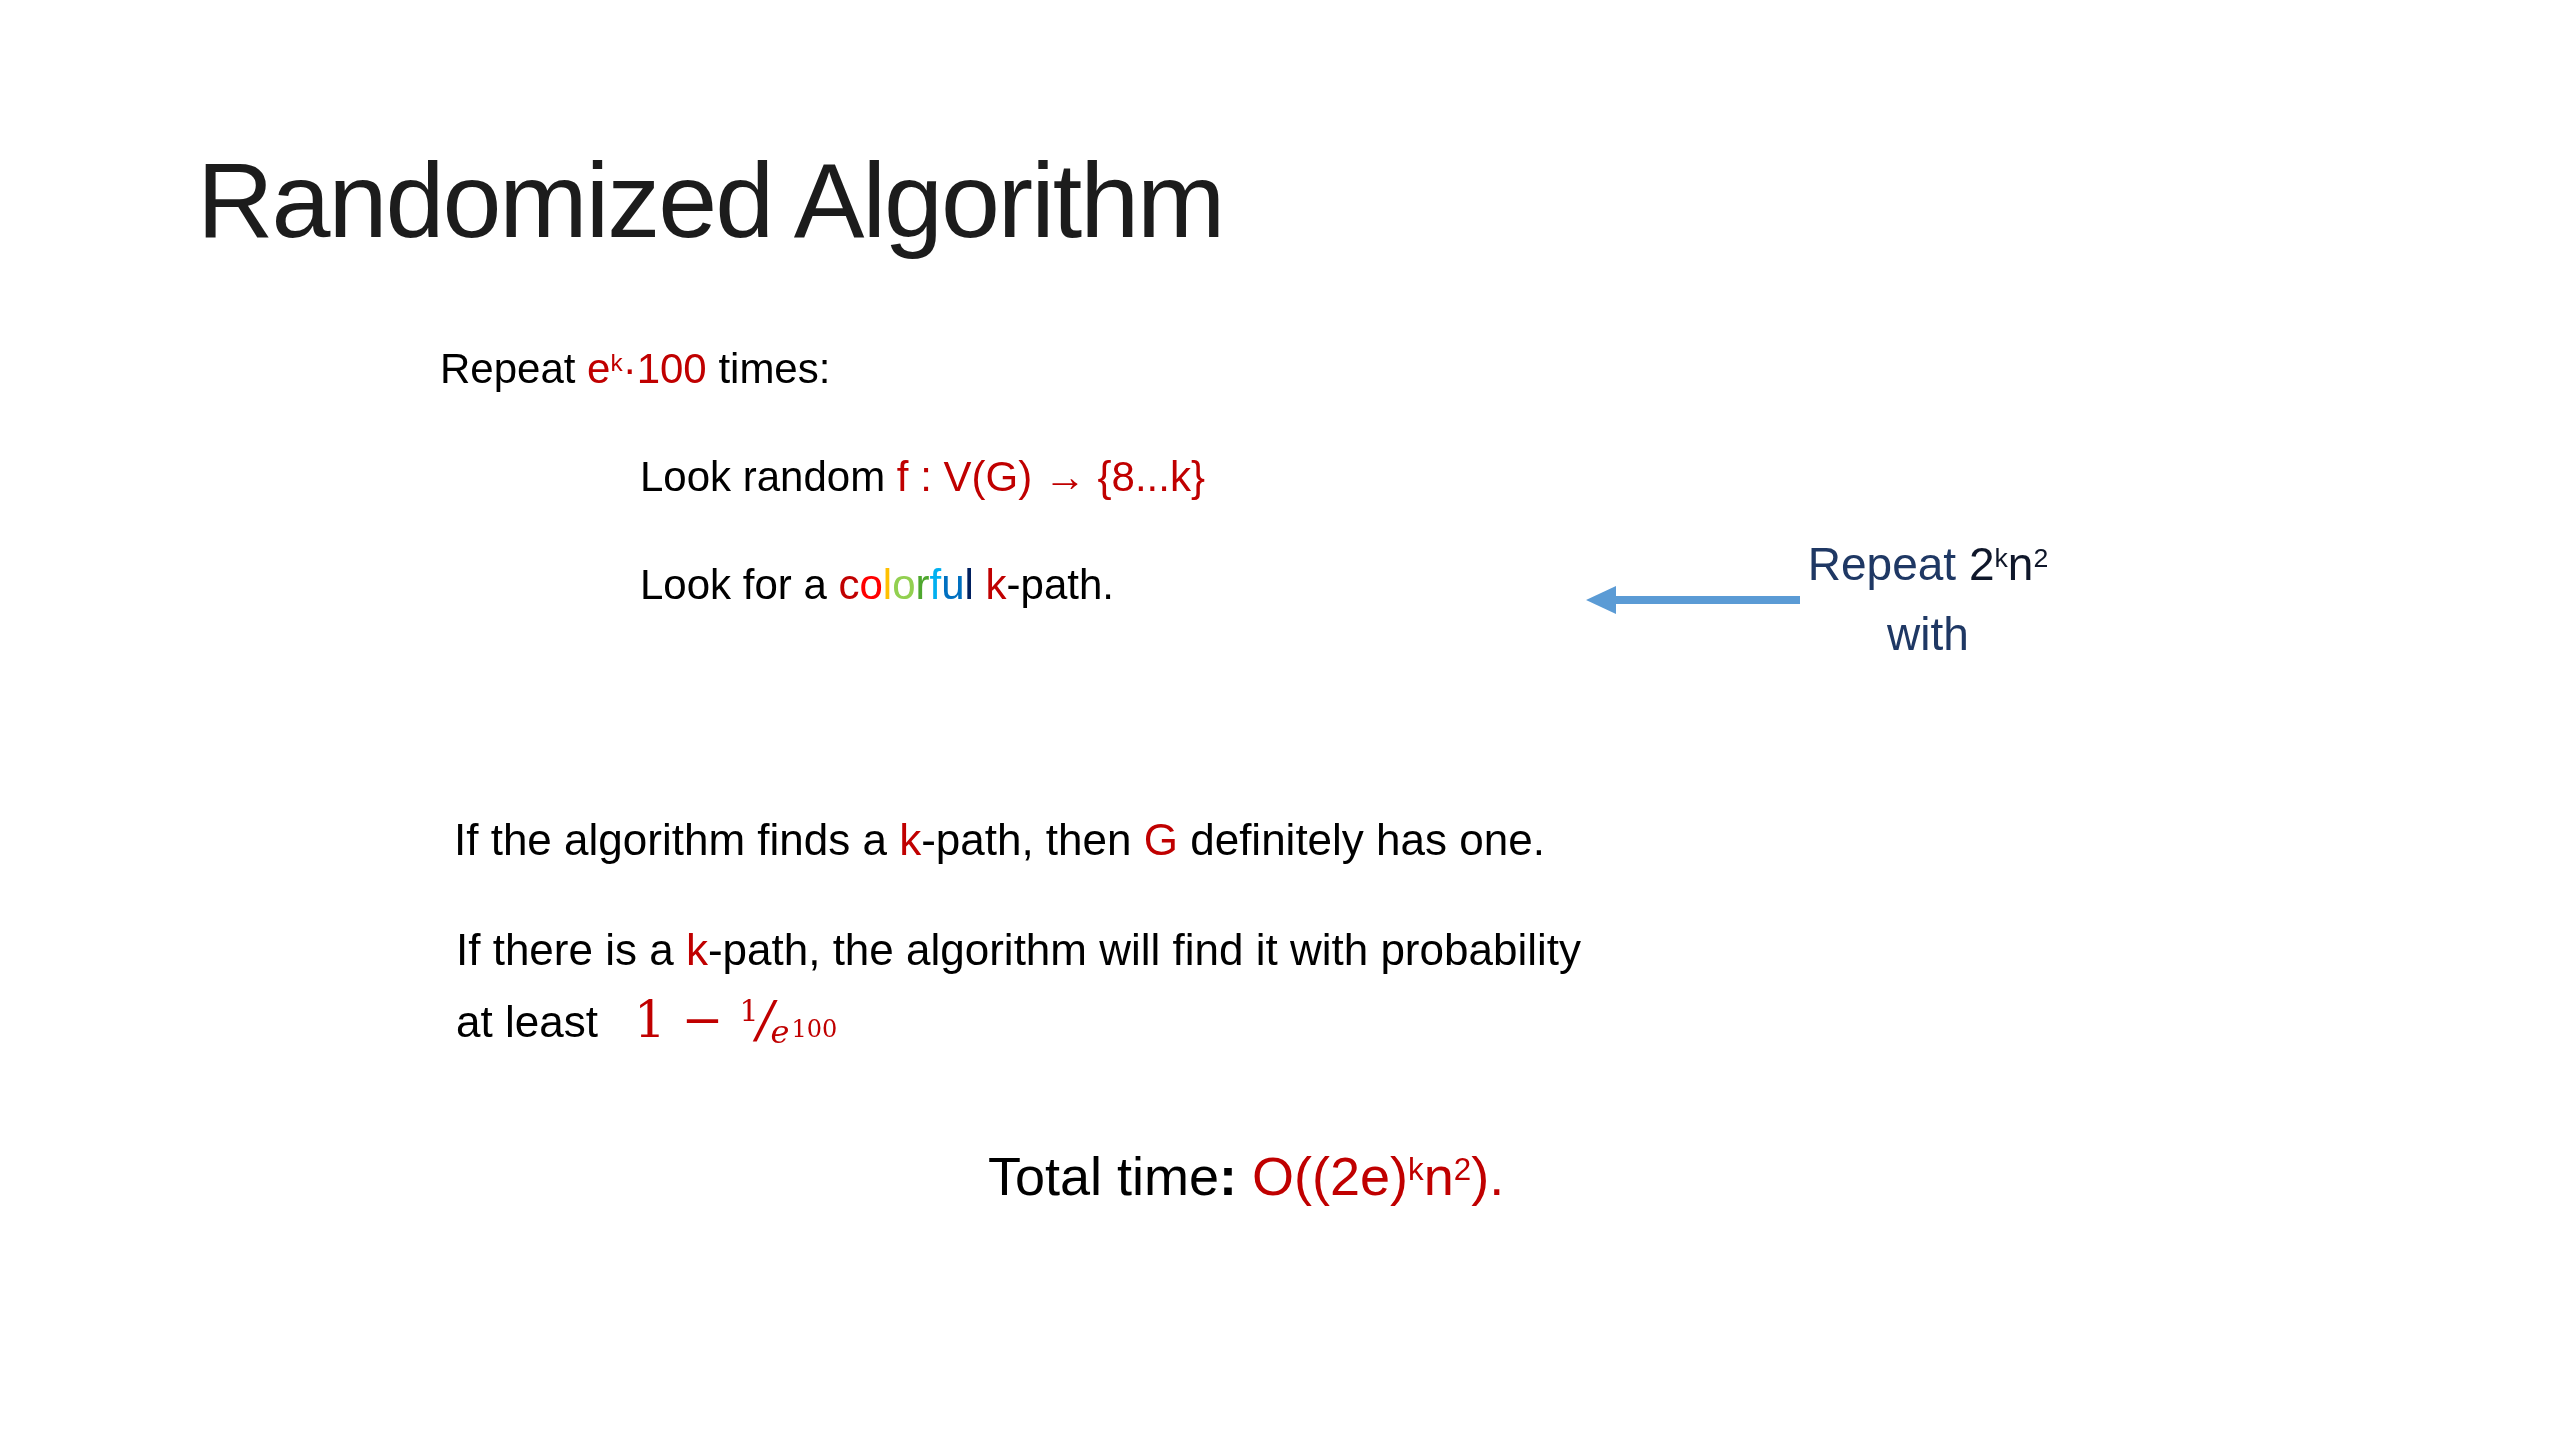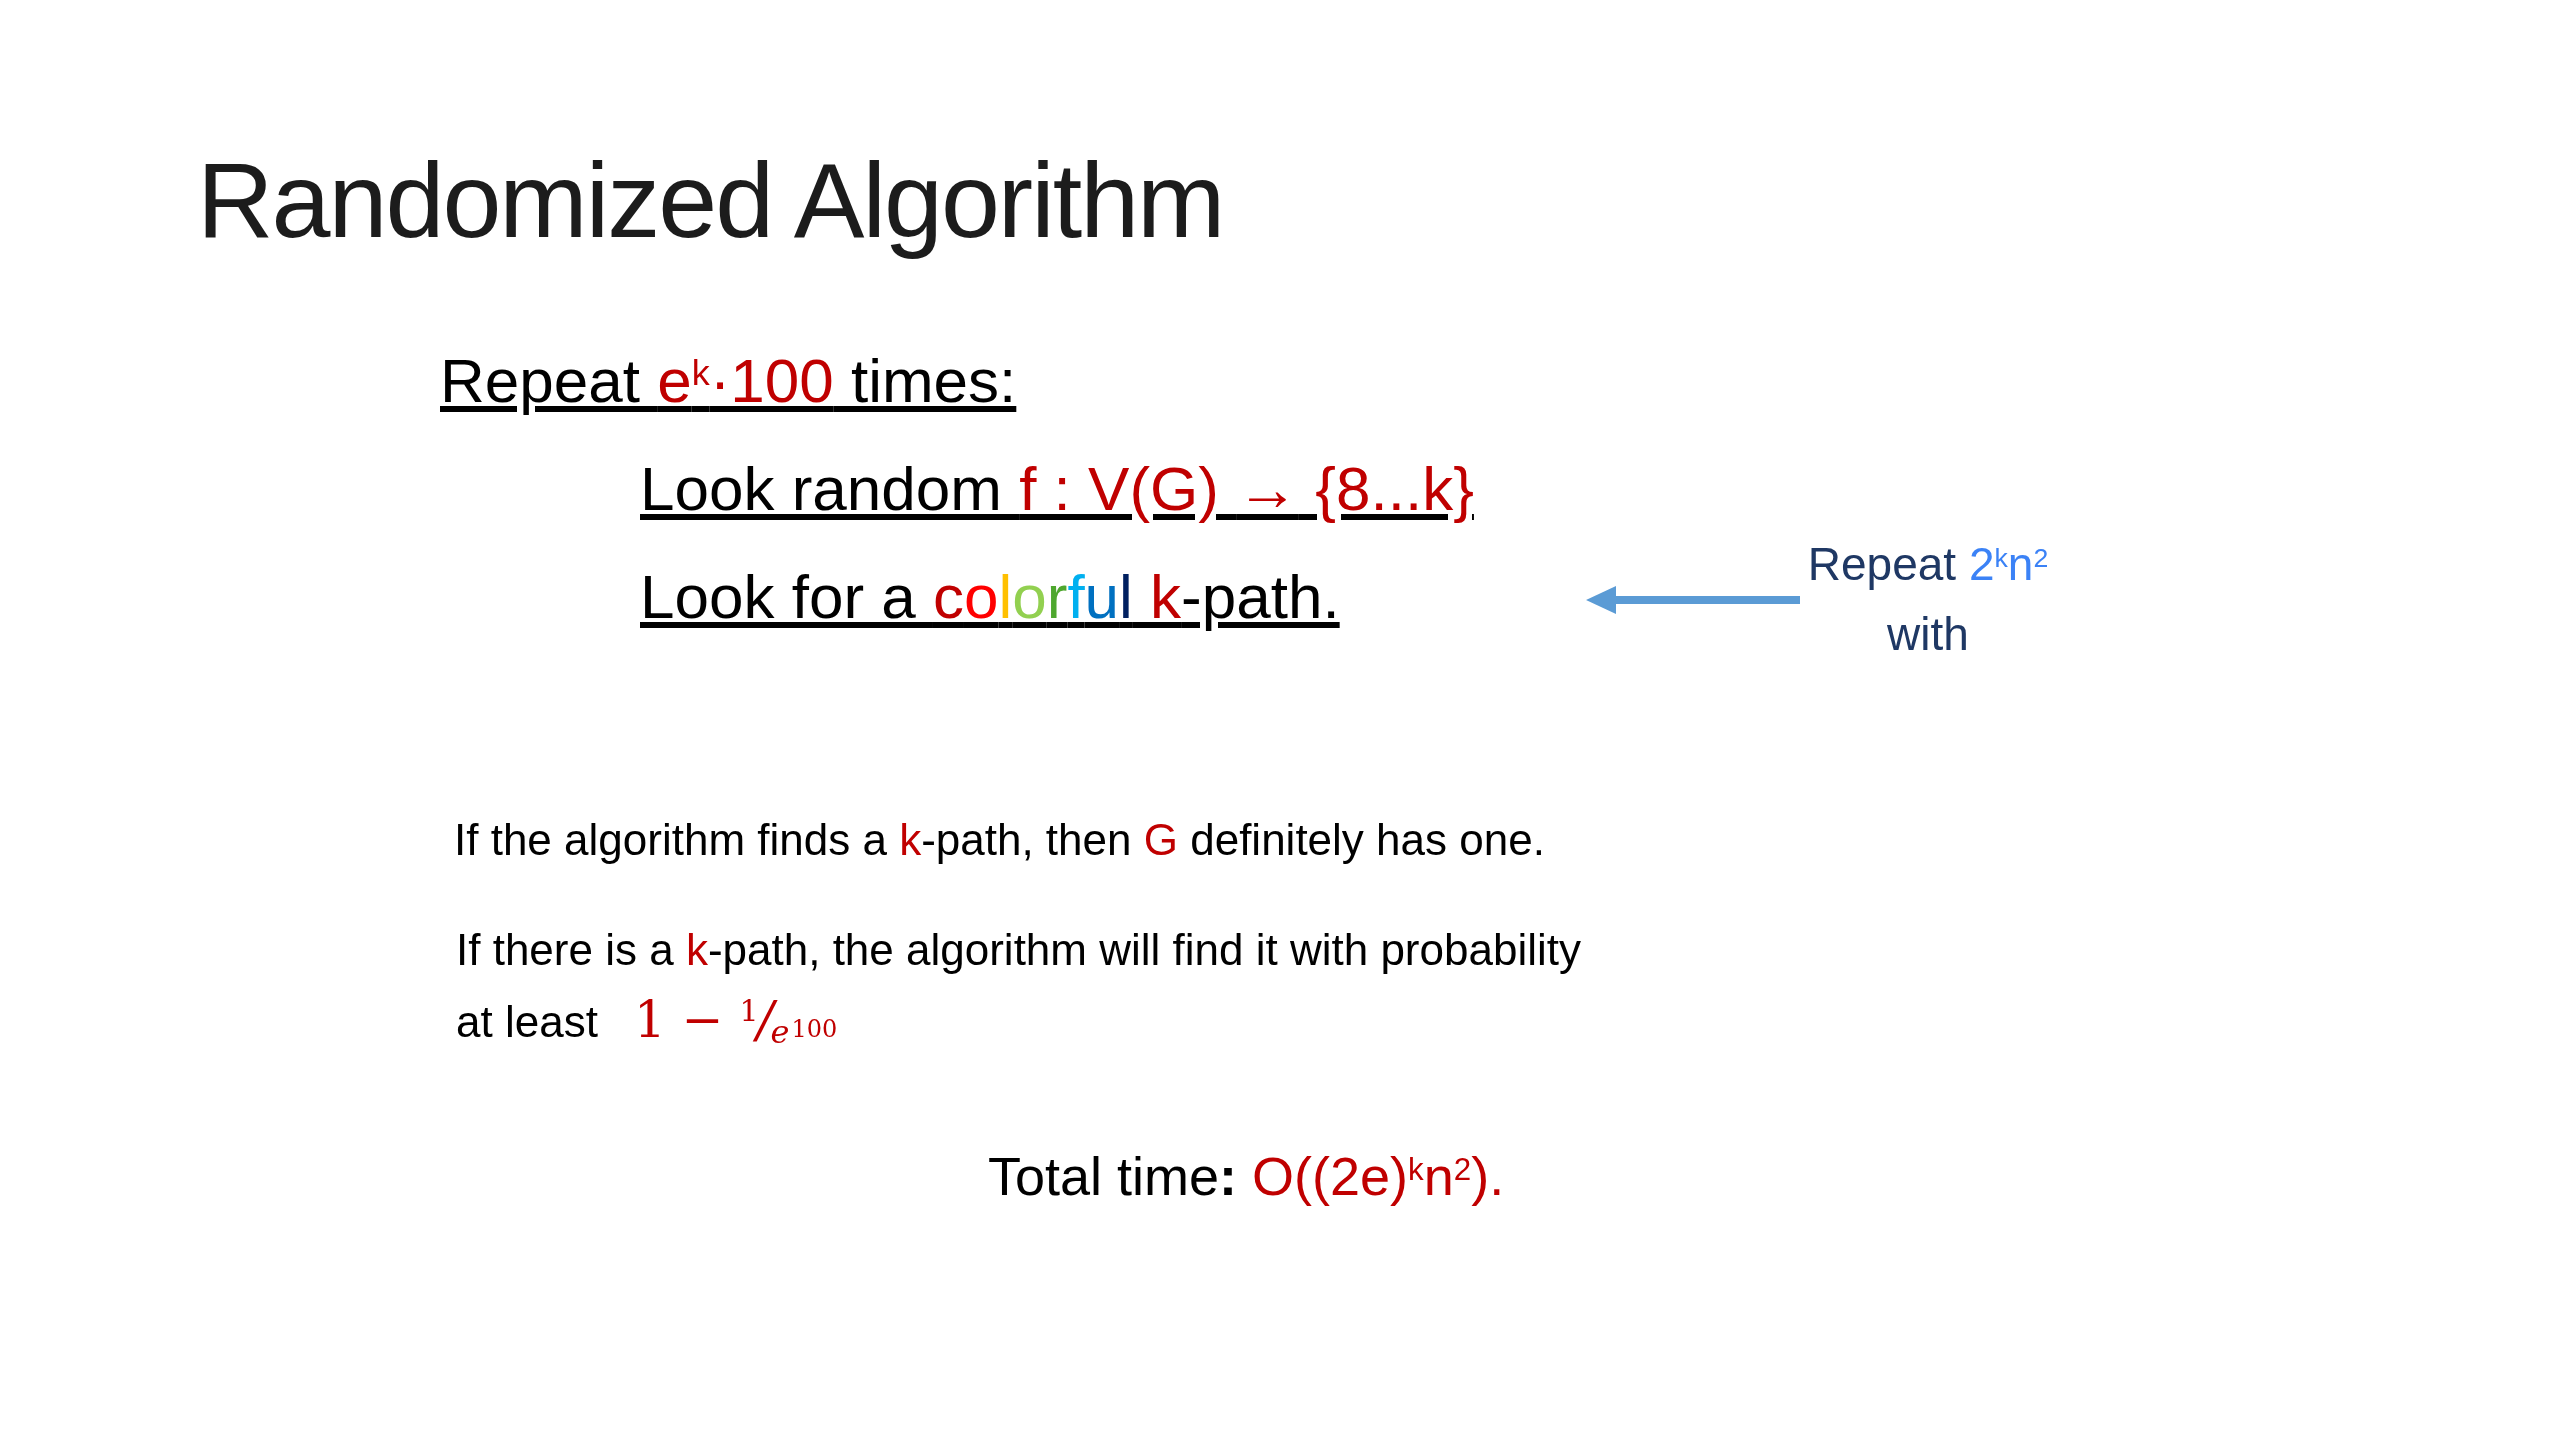--- a/index.html
+++ b/index.html
@@ -25,21 +25,21 @@
   .title {
     position: absolute;
     left: 197px;
     top: 137px;
     font-size: 106px;
     letter-spacing: -2px;
     line-height: 1.2;
     white-space: nowrap;
     color: #1c1c1c;
   }
-  .algo  { font-size: 62px; text-decoration: underline; }
+  .algo  { font-size: 42px; }
   .claim { font-size: 44px; }
   .total { font-size: 54px; margin-left: 36px; }
   .red   { color: #C00000; }
   .navy  { color: #1F3864; }
   .b     { font-weight: bold; }
   
   .sp {
     font-size: 58%;
     position: relative;
     top: -0.48em;
@@ -109,21 +109,21 @@
   <div class="line algo" style="left:640px; top:560px">
     <span>Look for a </span><span><span style="color: rgb(192, 0, 0);">c</span><span style="color: rgb(255, 0, 0);">o</span><span style="color: rgb(255, 192, 0);">l</span><span style="color: rgb(146, 208, 80);">o</span><span style="color: rgb(78, 167, 46);">r</span><span style="color: rgb(0, 176, 240);">f</span><span style="color: rgb(0, 112, 192);">u</span><span style="color: rgb(0, 32, 96);">l</span></span><span class="red" style="color: rgb(192, 0, 0);"> k</span><span>-path.</span>
   </div>
 
   <svg class="pointer-arrow" width="230" height="44" viewBox="0 0 230 44">
     <line x1="220" y1="22" x2="30" y2="22" stroke="#5B9BD5" stroke-width="8"></line>
     <polygon points="6,22 36,8 36,36" fill="#5B9BD5"></polygon>
   </svg>
 
   <div class="annotation navy" style="color: rgb(31, 56, 100);">
-    <span>Repeat </span><span class="red" style="color: #3b82f6; text-align: right;"><span>2</span><span class="sp">k</span><span>n</span><span class="sp">2</span></span><br>
+    <span>Repeat </span><span class="red" style="color: #0f172a; text-align: right;"><span>2</span><span class="sp">k</span><span>n</span><span class="sp">2</span></span><br>
     <span>with</span>
   </div>
 
   <div class="line claim" style="left:456px; top:924px">
     <span>If there is a </span><span class="red" style="color: rgb(192, 0, 0);">k</span><span>-path, the algorithm will find it with probability</span>
   </div>
 
   <div class="line claim" style="left:454px; top:814px">
     <span>If the algorithm finds a </span><span class="red" style="color: rgb(192, 0, 0);">k</span><span>-path, then </span><span class="red" style="color: rgb(192, 0, 0);">G</span><span> definitely has one.</span>
   </div>

